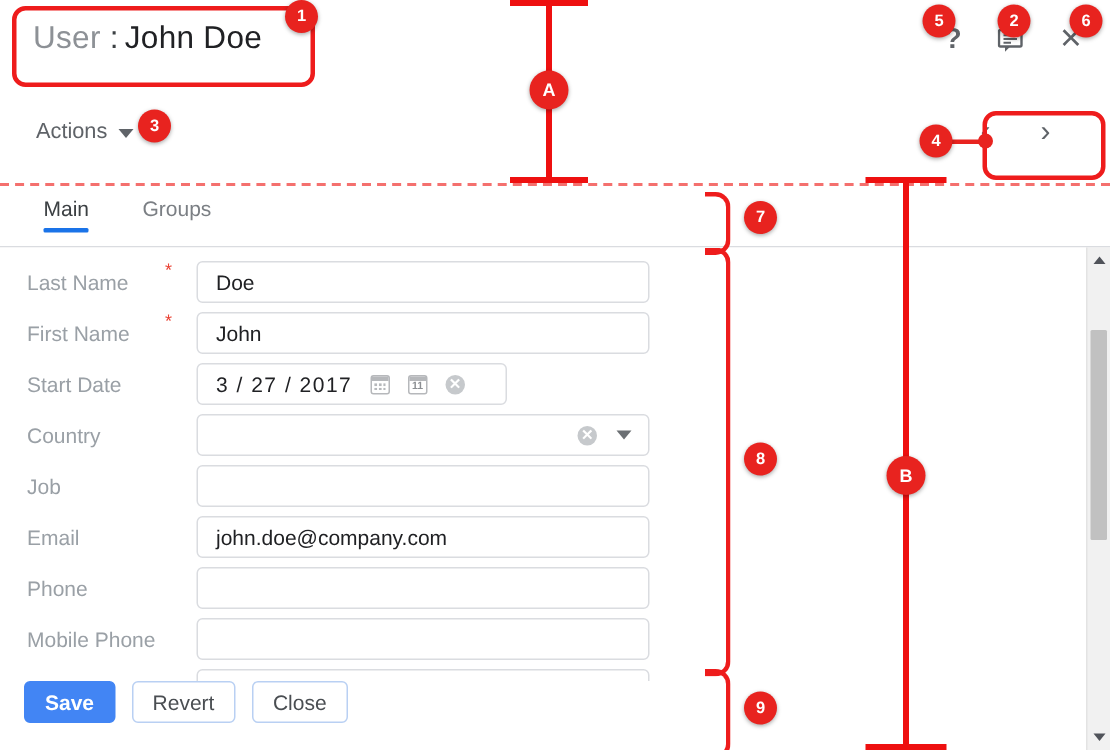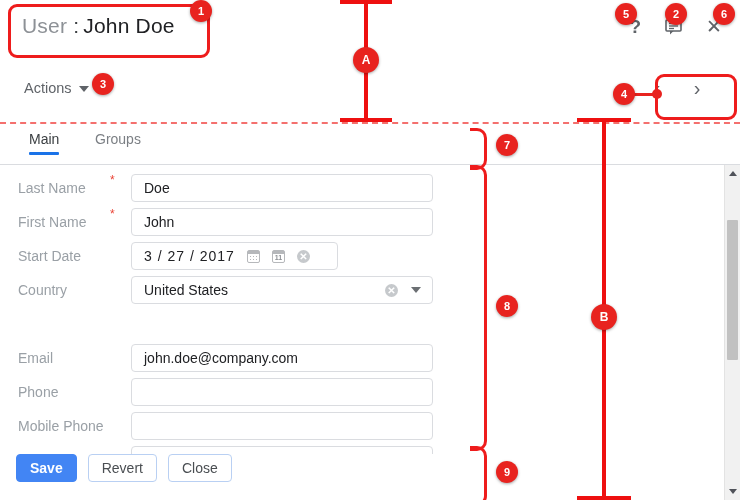--- a/index.html
+++ b/index.html
@@ -191,28 +191,33 @@
               <span class="dd">11</span>
             </span>
           <span class="clear-x">✕</span>
         </span>
       </span>
     </div>
 
     <div class="row" style="top:108px;">
       <span class="lbl">Country</span>
       <span class="ctl">
-        <span class="val">United States</span>
         <span class="sel-right">
           <span class="clear-x">✕</span>
           <span class="dd-caret"></span>
         </span>
       </span>
     </div>
 
+    <div class="row" style="top:142px;">
+      <span class="lbl">Job</span>
+      <span class="ctl">
+        <span class="val"></span>
+      </span>
+    </div>
 
     <div class="row" style="top:176px;">
       <span class="lbl">Email</span>
       <span class="ctl">
         <span class="val">john.doe@company.com</span>
       </span>
     </div>
 
     <div class="row" style="top:210px;">
       <span class="lbl">Phone</span>

